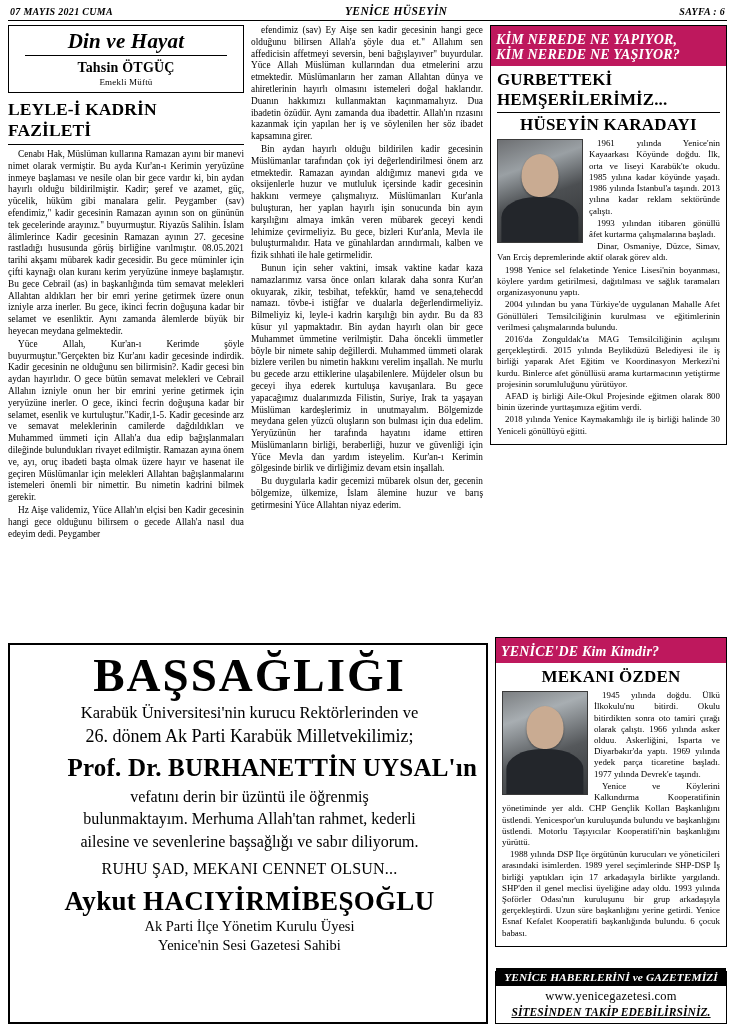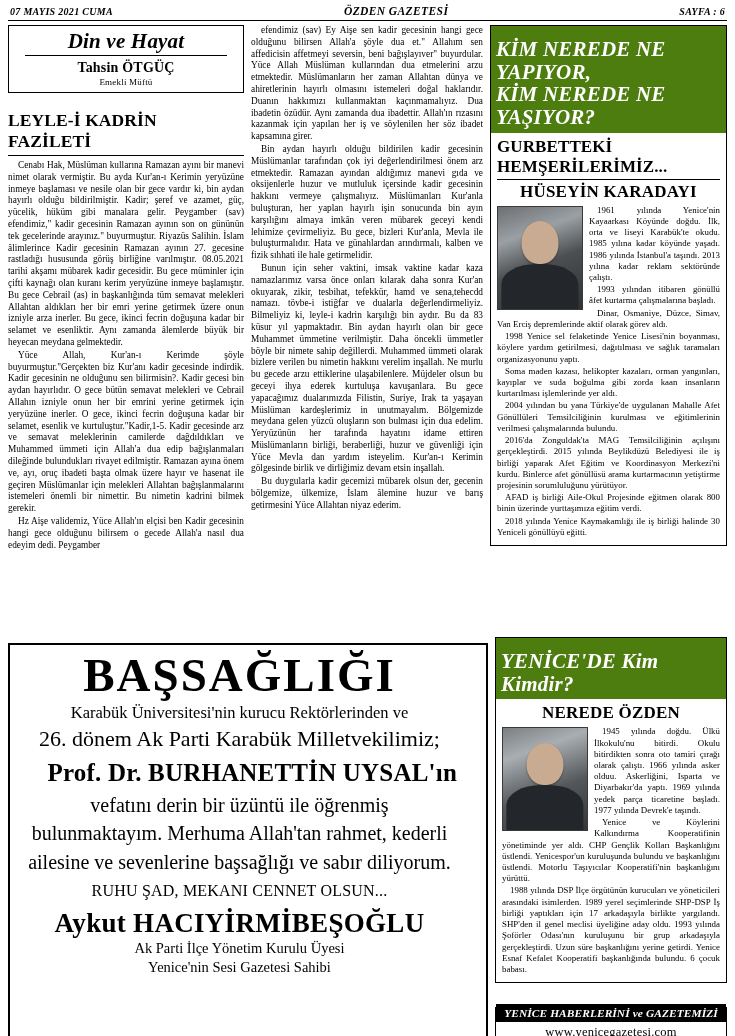--- a/index.html
+++ b/index.html
@@ -46,21 +46,21 @@
     grid-template-columns: 236px 232px 1fr;
     column-gap: 7px;
     height: 612px;
   }
   .col { position: relative; }
   
   .dinhayat-box {
     border: 1.6px solid #000;
     padding: 4px 6px 5px 6px;
     text-align: center;
-    margin-bottom: 17px;
+    margin-bottom: 6px;
   }
   .dinhayat-title {
     font-family: "Liberation Serif", serif;
     font-size: 21px;
     font-weight: bold;
     font-style: italic;
     letter-spacing: .2px;
     line-height: 1.05;
   }
   .dinhayat-underline {
@@ -91,27 +91,27 @@
     hyphens: auto;
   }
   .body-text p { margin: 0 0 1px 0; text-indent: 10px; }
   
   .rbox {
     border: 1.6px solid #000;
     padding: 0;
     margin-bottom: 6px;
   }
   .rbox-title {
-    background: #4d7c0f;
+    background: #be185d;
     color: #fff;
-    font-size: 21px;
+    font-size: 14px;
     font-weight: bold;
     font-style: italic;
     line-height: 1.08;
-    padding: 12px 5px 4px 5px;
+    padding: 6px 5px 4px 5px;
     letter-spacing: .2px;
   }
   .rbox-inner { padding: 4px 6px 6px 6px; }
   .rbox-sub {
     font-size: 17px;
     font-weight: bold;
     letter-spacing: .1px;
     border-bottom: 1px solid #000;
     padding-bottom: 2px;
     margin-bottom: 2px;
@@ -170,60 +170,60 @@
     font-size: 11.4px; font-weight: bold; font-style: italic;
     padding: 3px 2px; letter-spacing: .1px;
     margin: -4px -4px 3px -4px;
   }
   .ft2 { font-size: 12.5px; letter-spacing: .2px; margin-bottom: 2px; }
   .ft3 { font-size: 11.5px; font-weight: bold; font-style: italic; letter-spacing: .1px; text-decoration: underline; }
   
   .obit {
     border: 2px solid #000;
     margin-top: 6px;
-    padding: 7px 29px 10px 12px;
+    padding: 7px 9px 10px 12px;
     text-align: center;
     width: 480px;
   }
   .obit-title {
     font-size: 47px;
     font-weight: bold;
     letter-spacing: 2px;
     line-height: 1.02;
     margin-bottom: 2px;
   }
   .obit-l1 { font-size: 16.5px; line-height: 1.35; }
-  .obit-l2 { font-size: 22px; line-height: 1.35; }
+  .obit-l2 { font-size: 18px; line-height: 1.35; }
   .obit-name {
     font-size: 25px;
     font-weight: bold;
     letter-spacing: .2px;
     margin: 5px 0 4px 0;
     text-align: right;
   }
-  .obit-body { font-size: 20px; line-height: 1.42; }
+  .obit-body { font-size: 16px; line-height: 1.42; }
   .obit-ruhu { font-size: 16px; margin-top: 6px; letter-spacing: .2px; }
   .obit-signer {
     font-size: 27px;
     font-weight: bold;
     letter-spacing: .3px;
     margin-top: 8px;
   }
   .obit-role { font-size: 14.5px; line-height: 1.3; }
   .bottom-wrap { display: flex; gap: 7px; }
   .bottom-right { width: 232px; }
 </style>
 </head>
 <body>
 
 <div class="page">
 
   <div class="masthead">
     <span>07 MAYIS 2021 CUMA</span>
-    <span class="center">ÖZDEN GAZETESİ</span>
+    <span class="center">YENİCE HÜSEYİN</span>
     <span>SAYFA : 6</span>
   </div>
   <div class="rule"></div>
 
   <div class="grid">
 
     <div class="col">
       <div class="dinhayat-box">
         <div class="dinhayat-title">Din ve Hayat</div>
         <div class="dinhayat-underline"></div>
@@ -257,21 +257,20 @@
         </div>
         <div class="rbox-inner">
           <div class="rbox-sub">GURBETTEKİ HEMŞERİLERİMİZ...</div>
           <div class="rbox-name">HÜSEYİN KARADAYI</div>
           <div class="photo"></div>
           <div class="r-text">
             <p>1961 yılında Yenice'nin Kayaarkası Köyünde doğdu. İlk, orta ve liseyi Karabük'te okudu. 1985 yılına kadar köyünde yaşadı. 1986 yılında İstanbul'a taşındı. 2013 yılına kadar reklam sektöründe çalıştı.</p>
             <p>1993 yılından itibaren gönüllü âfet kurtarma çalışmalarına başladı.</p>
             <p>Dinar, Osmaniye, Düzce, Simav, Van Erciş depremlerinde aktif olarak görev aldı.</p>
             <p>1998 Yenice sel felaketinde Yenice Lisesi'nin boyanması, köylere yardım getirilmesi, dağıtılması ve sağlık taramaları organizasyonunu yaptı.</p>
-            <p>Soma maden kazası, helikopter kazaları, orman yangınları, kayıplar ve suda boğulma gibi zorda kaan insanların kurtarılması işlemlerinde yer aldı.</p>
             <p>2004 yılından bu yana Türkiye'de uygulanan Mahalle Afet Gönüllüleri Temsilciliğinin kurulması ve eğitimlerinin verilmesi çalışmalarında bulundu.</p>
             <p>2016'da Zonguldak'ta MAG Temsilciliğinin açılışını gerçekleştirdi. 2015 yılında Beylikdüzü Belediyesi ile iş birliği yaparak Afet Eğitim ve Koordinasyon Merkezi'ni kurdu. Binlerce afet gönüllüsü arama kurtarmacının yetiştirme projesinin sorumluluğunu yürütüyor.</p>
             <p>AFAD iş birliği Aile-Okul Projesinde eğitmen olarak 800 binin üzerinde yurttaşımıza eğitim verdi.</p>
             <p>2018 yılında Yenice Kaymakamlığı ile iş birliği halinde 30 Yeniceli gönüllüyü eğitti.</p>
           </div>
         </div>
       </div>
 
     </div>
   </div>
@@ -289,21 +288,21 @@
       <div class="obit-ruhu">RUHU ŞAD, MEKANI CENNET OLSUN...</div>
       <div class="obit-signer">Aykut HACIYİRMİBEŞOĞLU</div>
       <div class="obit-role">Ak Parti İlçe Yönetim Kurulu Üyesi</div>
       <div class="obit-role">Yenice'nin Sesi Gazetesi Sahibi</div>
     </div>
 
     <div class="bottom-right">
       <div class="rbox">
         <div class="rbox-title">YENİCE'DE Kim Kimdir?</div>
         <div class="rbox-inner">
-          <div class="rbox-name">NEREDE ÖZDEN</div>
+          <div class="rbox-name">MEKANI ÖZDEN</div>
           <div class="photo p2"></div>
           <div class="r-text">
             <p>1945 yılında doğdu. Ülkü İlkokulu'nu bitirdi. Okulu bitirdikten sonra oto tamiri çırağı olarak çalıştı. 1966 yılında asker olduu. Askerliğini, Isparta ve Diyarbakır'da yaptı. 1969 yılında yedek parça ticaretine başladı. 1977 yılında Devrek'e taşındı.</p>
             <p>Yenice ve Köylerini Kalkındırma Kooperatifinin yönetiminde yer aldı. CHP Gençlik Kolları Başkanlığını üstlendi. Yenicespor'un kuruluşunda bulundu ve başkanlığını üstlendi. Motorlu Taşıyıcılar Kooperatifi'nin başkanlığını yürüttü.</p>
             <p>1988 yılında DSP İlçe örgütünün kurucuları ve yöneticileri arasındaki isimlerden. 1989 yerel seçimlerinde SHP-DSP İş birliği yaptıkları için 17 arkadaşıyla birlikte yargılandı. SHP'den il genel meclisi üyeliğine aday oldu. 1993 yılında Şoförler Odası'nın kuruluşunu bir grup arkadaşıyla gerçekleştirdi. Uzun süre başkanlığını yerine getirdi. Yenice Esnaf Kefalet Kooperatifi başkanlığında bulundu. 6 çocuk babası.</p>
           </div>
         </div>
       </div>
 
       <div class="rbox-footer">

